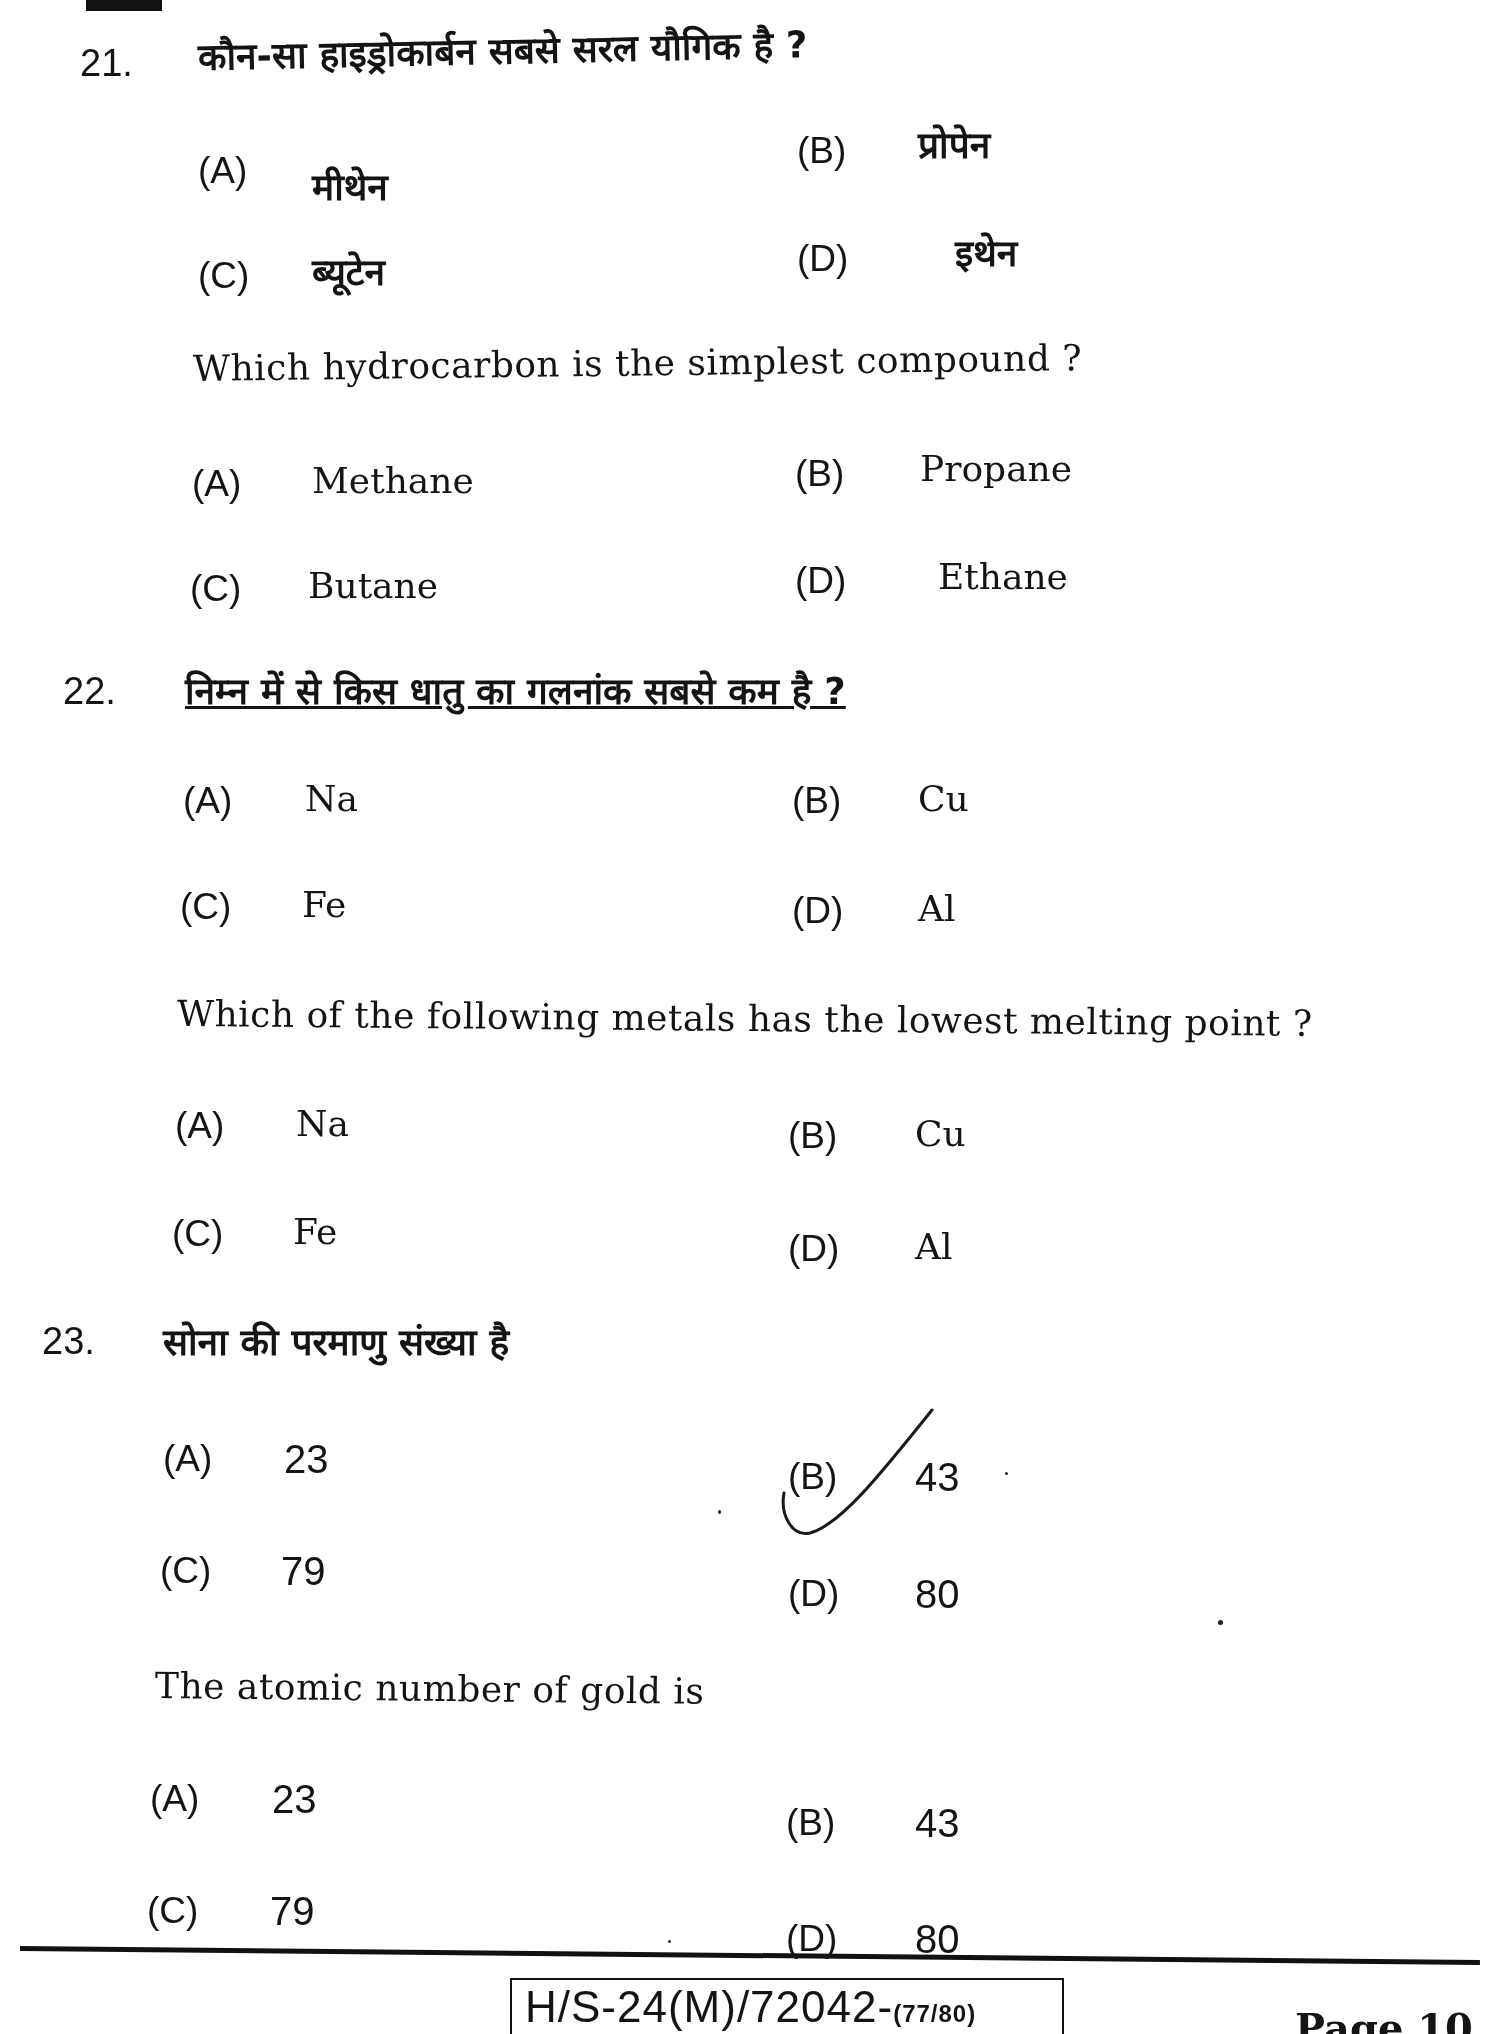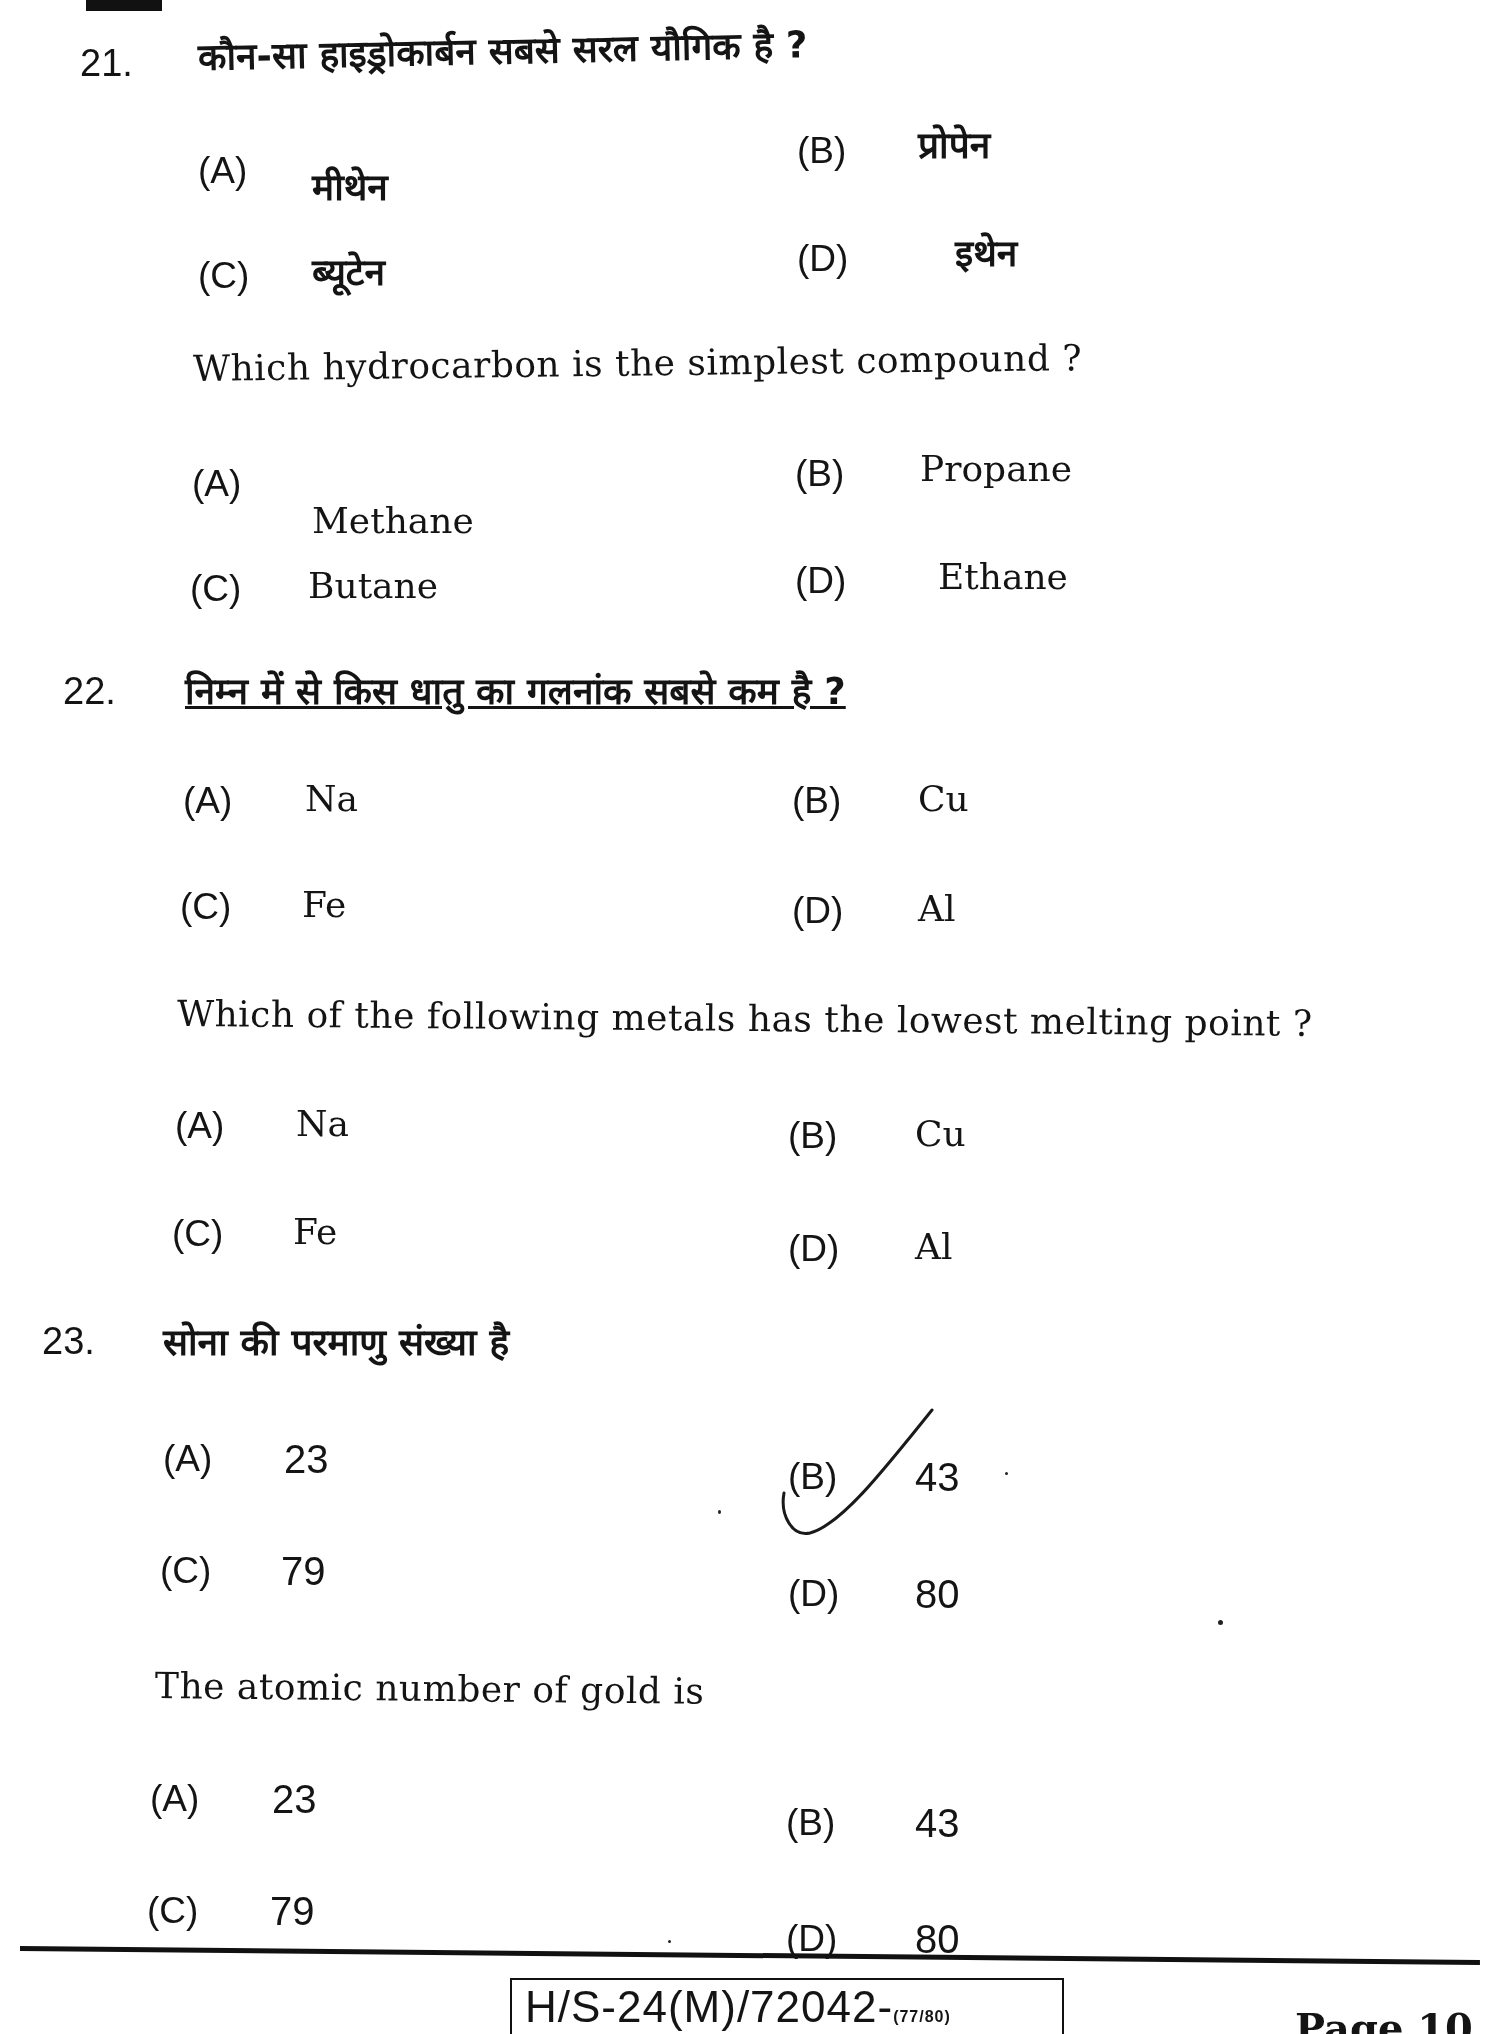--- a/index.html
+++ b/index.html
@@ -21,21 +21,21 @@
     background: #111; transform: rotate(0.55deg); transform-origin: left center;
   }
   .footer-box {
     position: absolute; left: 510px; top: 1978px; width: 550px; height: 70px;
     border-left: 2px solid #111; border-right: 2px solid #111; border-top: 2px solid #111;
   }
   .footer-code {
     position: absolute; left: 525px; top: 1982px;
     font-family: "Liberation Sans", sans-serif; font-size: 44px; letter-spacing: 1px;
   }
-  .footer-code small { font-size: 16px; font-weight: bold; }
+  .footer-code small { font-size: 24px; font-weight: bold; }
   .footer-page {
     position: absolute; left: 1295px; top: 2004px;
     font-family: "DejaVu Serif", serif; font-size: 40px; font-weight: bold;
   }
   .tick { position: absolute; left: 770px; top: 1405px; width: 180px; height: 140px; pointer-events: none; }
   .speck { position: absolute; width: 5px; height: 5px; border-radius: 50%; background: #222; }
 </style>
 </head>
 <body>
 
@@ -50,21 +50,21 @@
   <div class="abs lbl" style="left:797px; top:130px;">(B)</div>
   <div class="abs hi" style="left:918px; top:118px;">प्रोपेन</div>
   <div class="abs lbl" style="left:198px; top:255px;">(C)</div>
   <div class="abs hi" style="left:312px; top:245px;">ब्यूटेन</div>
   <div class="abs lbl" style="left:797px; top:238px;">(D)</div>
   <div class="abs hi" style="left:955px; top:226px;">इथेन</div>
 
   <div class="abs en" style="left:193px; top:348px; transform:rotate(-0.7deg); transform-origin:left;">Which hydrocarbon is the simplest compound ?</div>
 
   <div class="abs lbl" style="left:192px; top:463px;">(A)</div>
-  <div class="abs opt-en" style="left:312px; top:460px;margin-top:40px;">Methane</div>
+  <div class="abs opt-en" style="left:312px; top:460px;">Methane</div>
   <div class="abs lbl" style="left:795px; top:453px;">(B)</div>
   <div class="abs opt-en" style="left:920px; top:448px;">Propane</div>
   <div class="abs lbl" style="left:190px; top:568px;">(C)</div>
   <div class="abs opt-en" style="left:308px; top:565px;">Butane</div>
   <div class="abs lbl" style="left:795px; top:560px;">(D)</div>
   <div class="abs opt-en" style="left:920px; top:556px;margin-left:18px;">Ethane</div>
 </section>
 
 <section>
   <div class="abs qnum" style="left:63px; top:670px;">22.</div>

